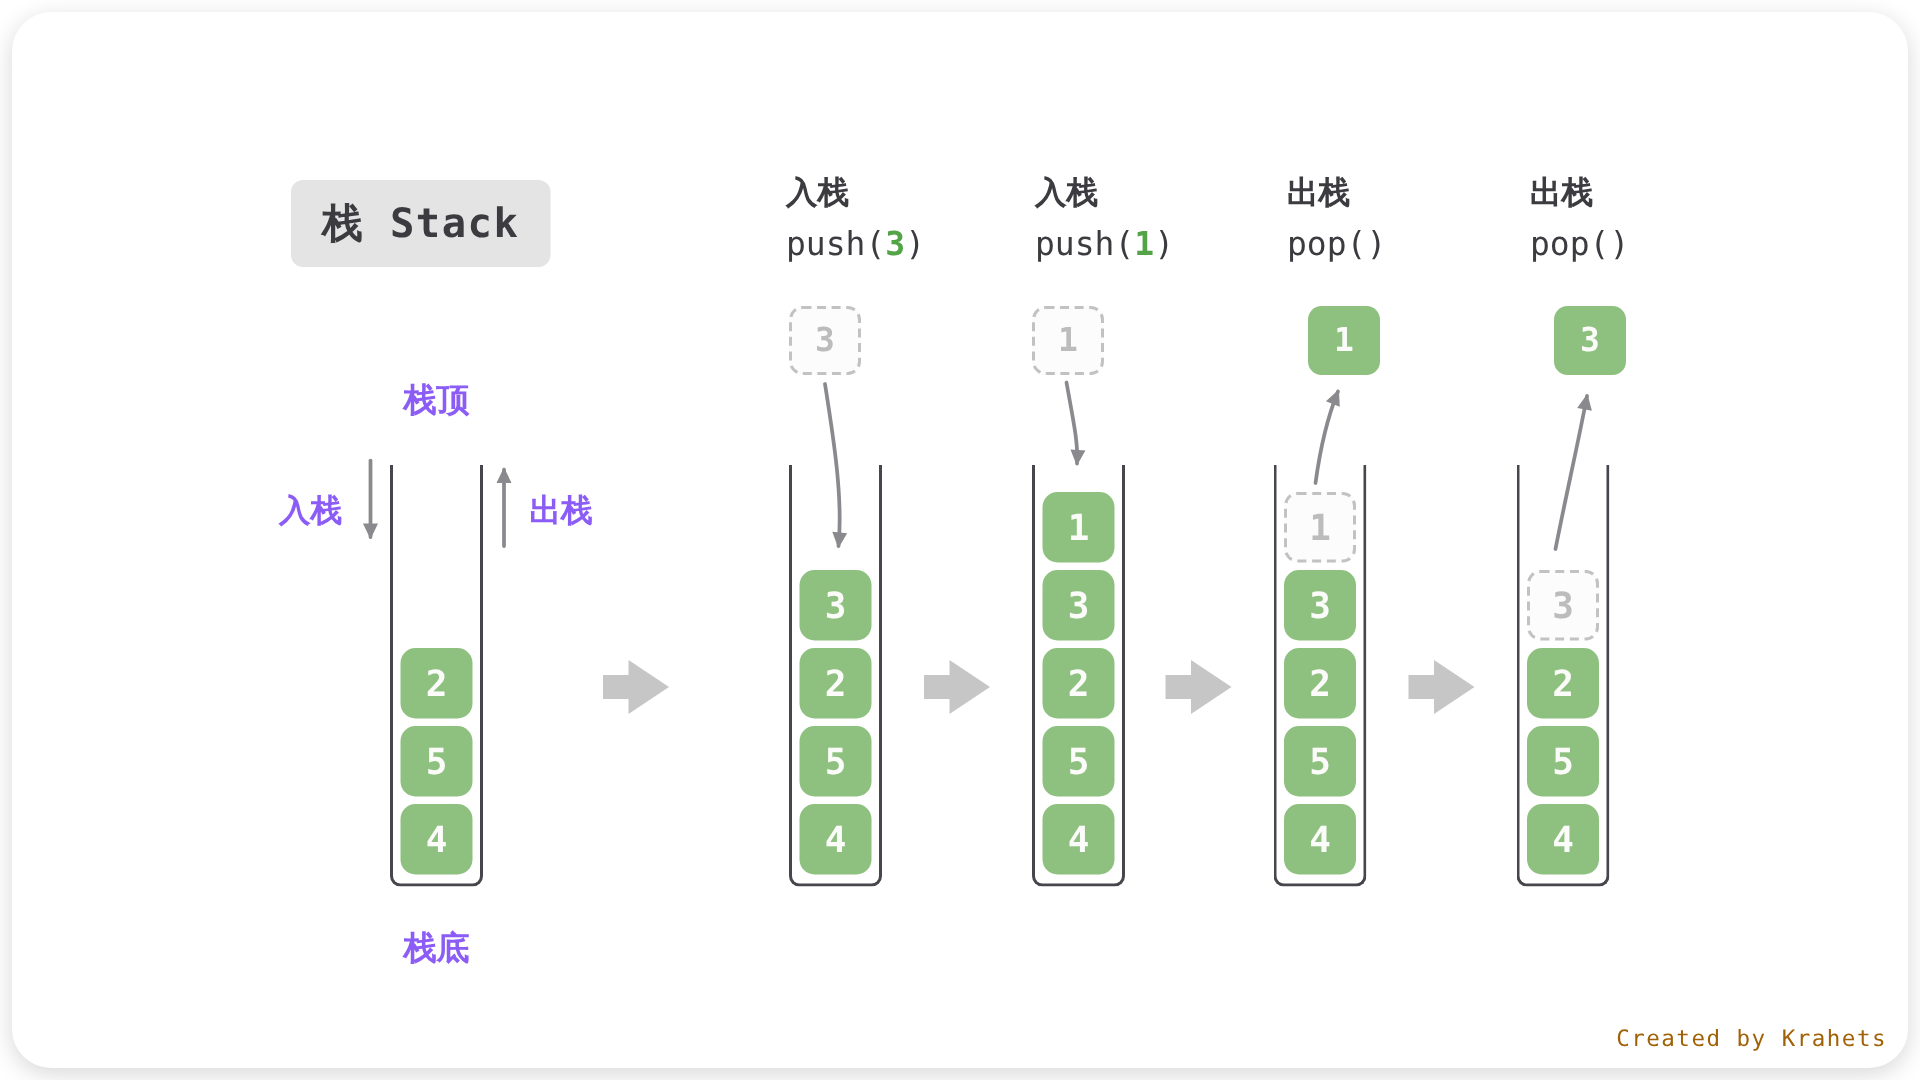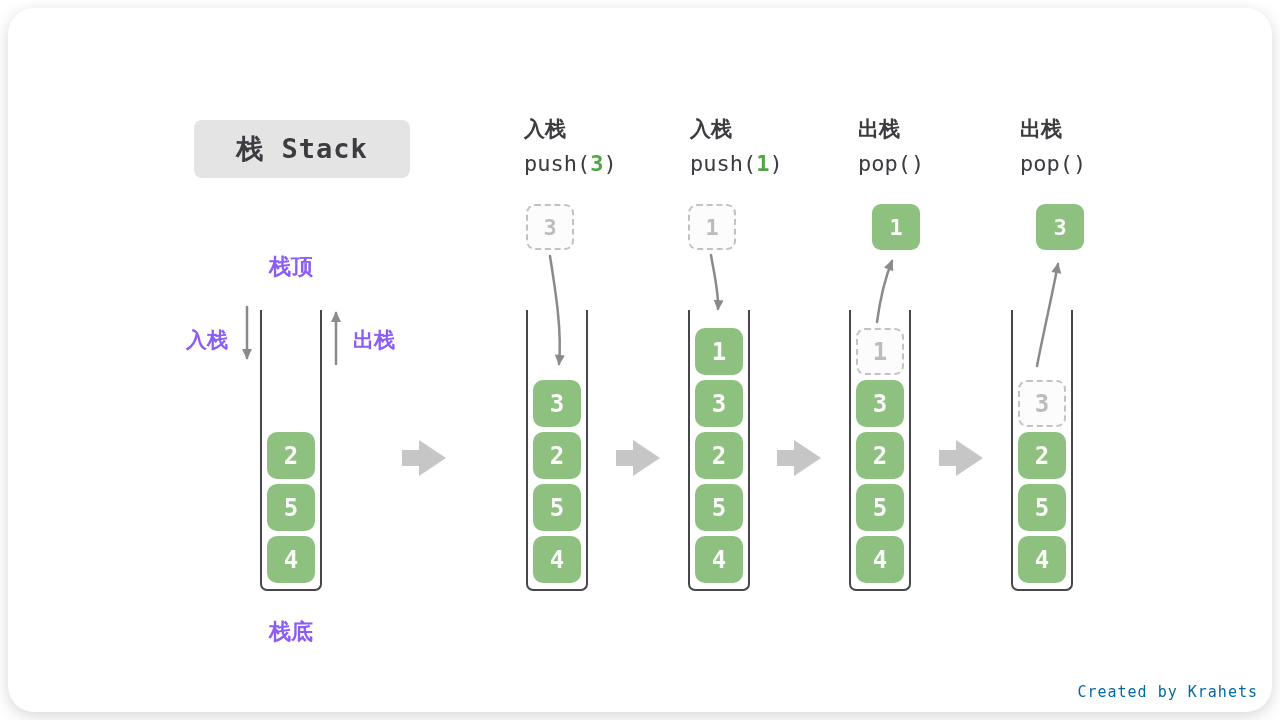--- a/index.html
+++ b/index.html
@@ -7,21 +7,21 @@
   body { font-family: "Liberation Sans", sans-serif; color: #3b3b40; }
 
   .canvas { position: relative; width: 1280px; height: 720px; }
   .card {
     position: absolute; left: 8px; top: 8px; width: 1264px; height: 704px;
     background: #ffffff; border-radius: 26px;
     box-shadow: 0 4px 16px rgba(0,0,0,0.16);
   }
 
   .title-badge {
-    position: absolute; left: 186px; top: 112px; width: 216px; height: 58px;
+    position: absolute; left: 186px; top: 112px; width: 173px; height: 58px;
     background: #e4e4e4; border-radius: 8px;
     display: flex; align-items: center; justify-content: center;
     font-size: 27px; font-weight: 700; color: #3b3b40;
     font-family: "DejaVu Sans Mono", "Liberation Sans", monospace;
     letter-spacing: 1px;
   }
 
   .cjk-label {
     position: absolute; font-size: 22px; font-weight: 700; color: #8b5cf6;
     white-space: nowrap;
@@ -70,21 +70,21 @@
 
   .arrows-layer {
     position: absolute; left: 0; top: 0; width: 1280px; height: 720px;
     pointer-events: none;
   }
 
   .watermark {
     position: absolute; left: 1040px; top: 675px; width: 210px;
     text-align: right;
     font-family: "DejaVu Sans Mono", monospace;
-    font-size: 15px; color: #0369a1; letter-spacing: 1px;
+    font-size: 15px; color: #a16207; letter-spacing: 1px;
   }
 </style>
 </head>
 <body>
 
 <div class="canvas">
   <div class="card">
 
     <div class="title-badge">栈 Stack</div>
 

